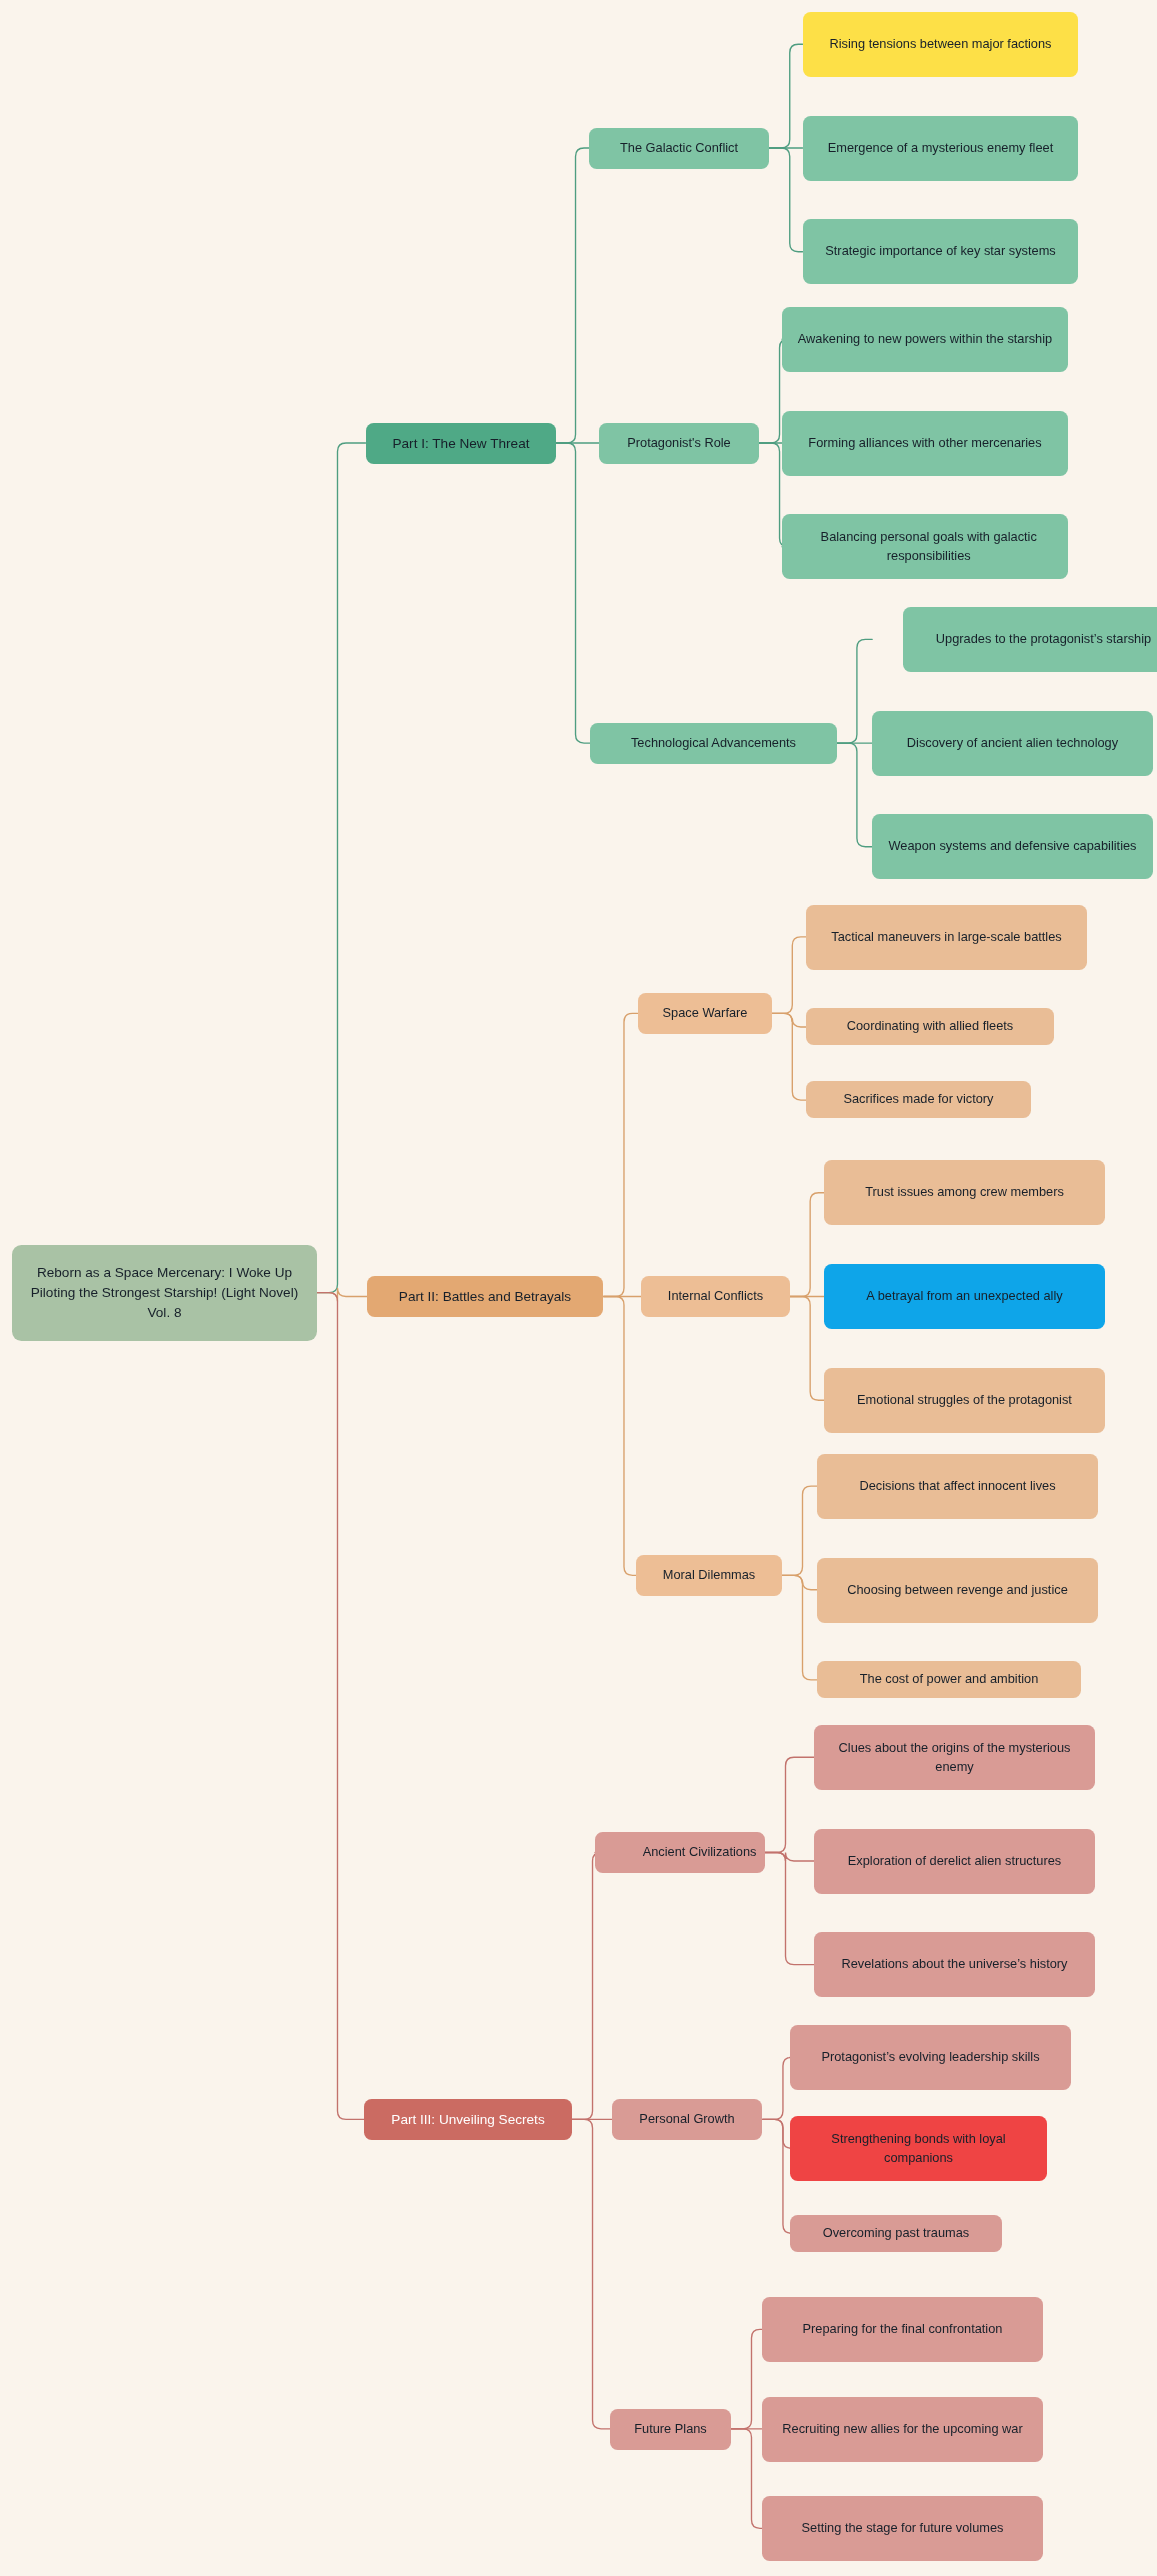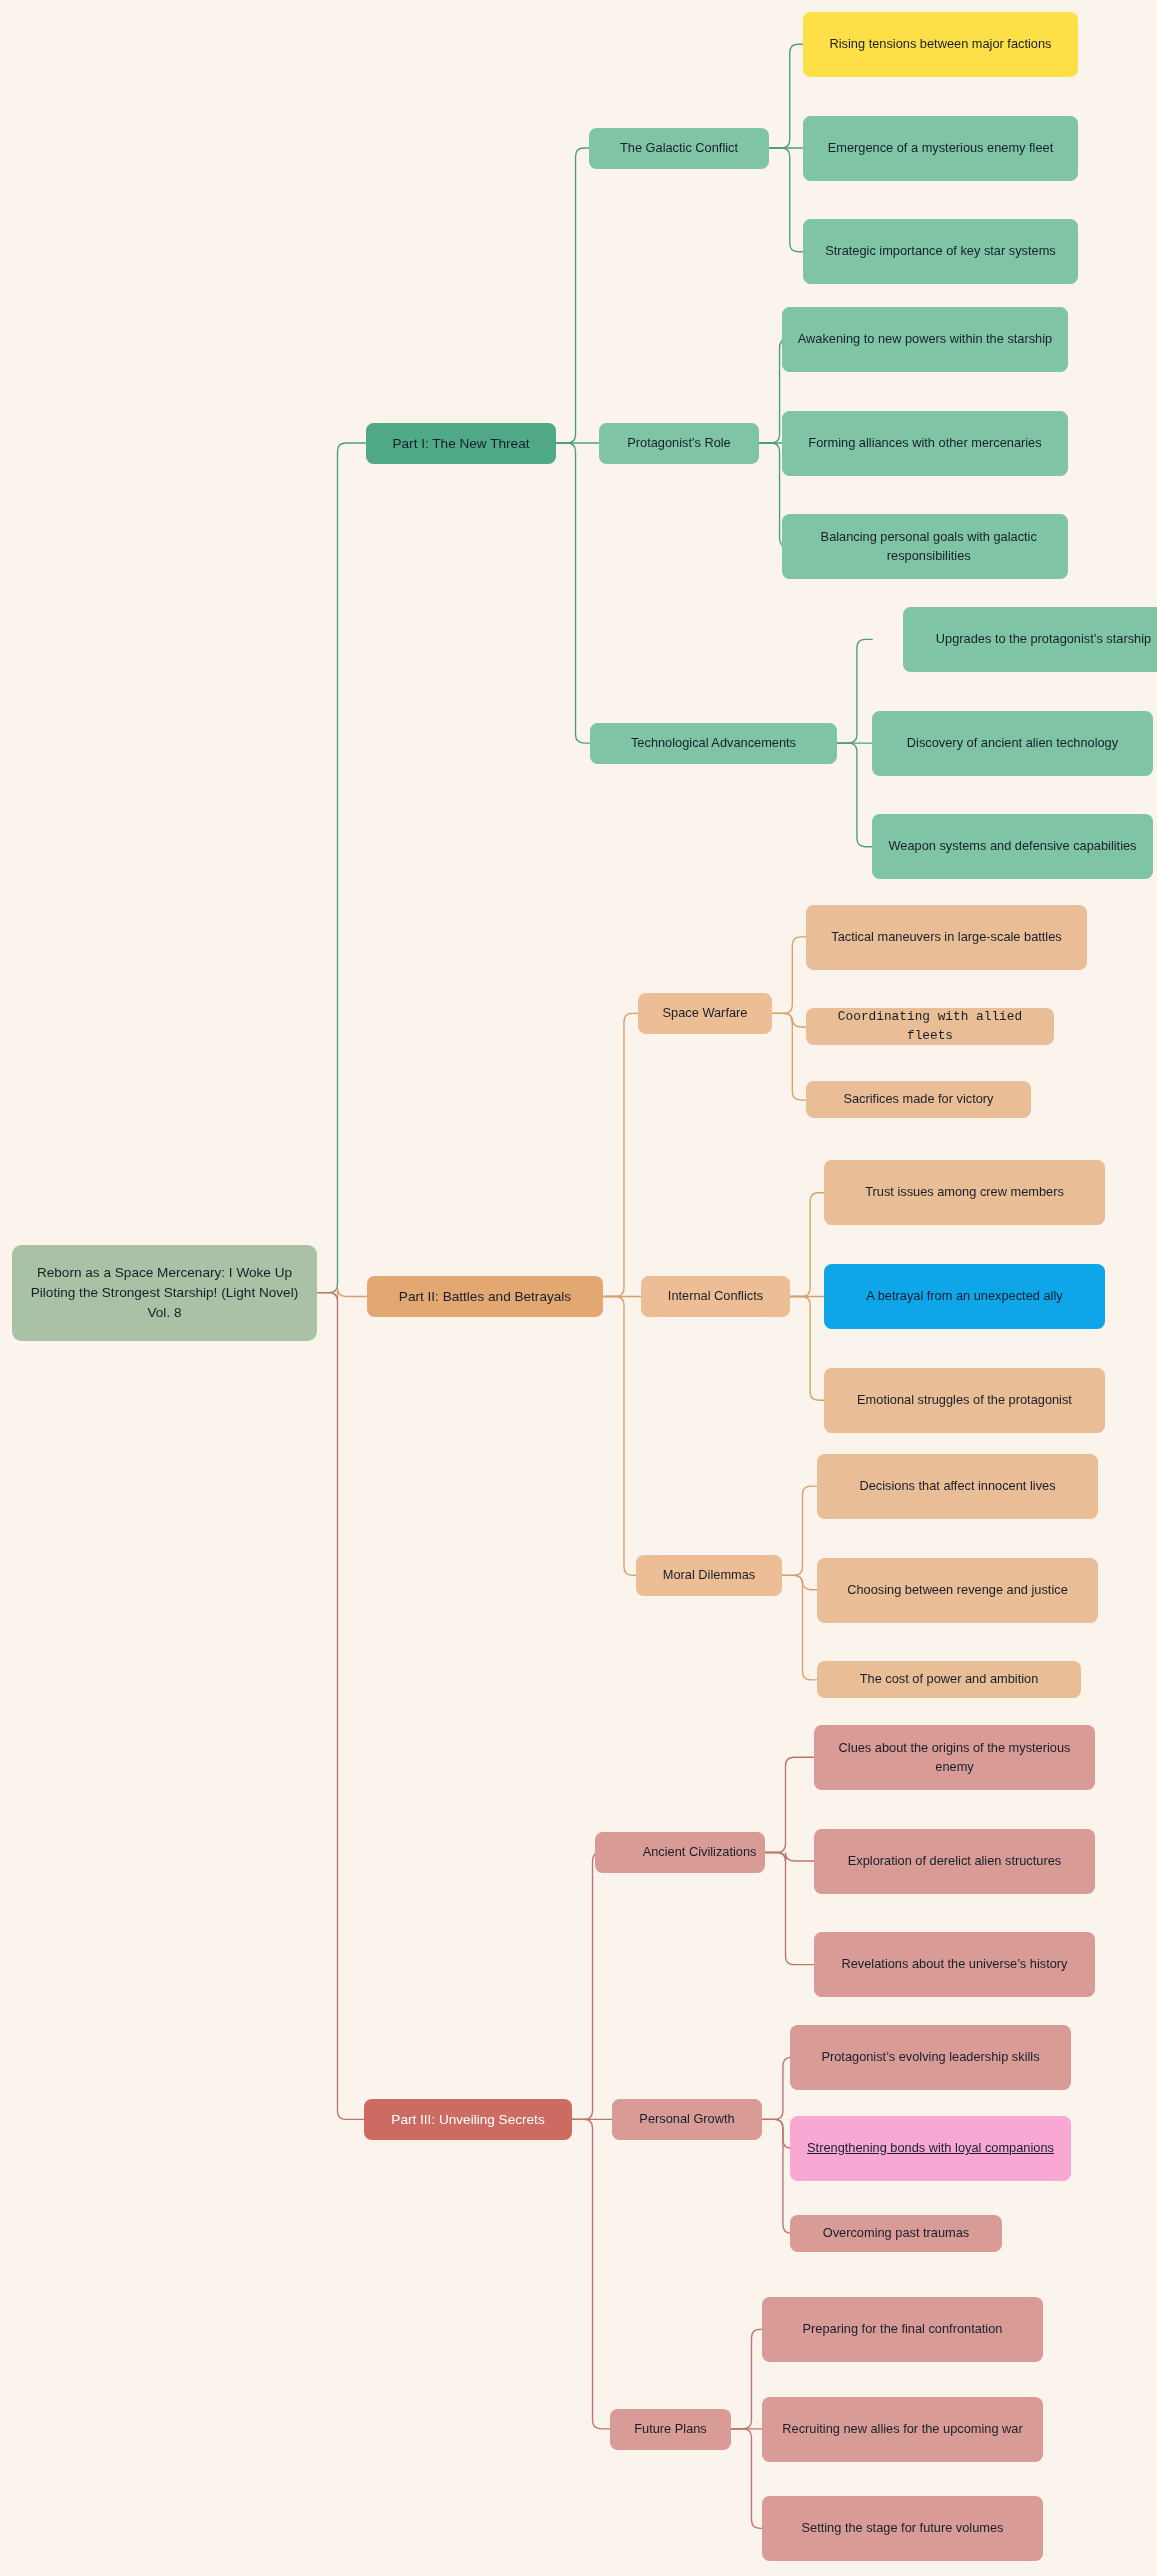--- a/index.html
+++ b/index.html
@@ -141,21 +141,21 @@
       </div>
       <div class="node lvl-part" style="left: 367px; top: 1276px; width: 236px; height: 41px; background: rgb(227, 168, 114);">
         <span style="color: rgb(23, 32, 42);">Part II: Battles and Betrayals</span>
       </div>
       <div class="node lvl-branch" style="left: 638px; top: 993px; width: 134px; height: 41px; background: rgb(237, 190, 149);">
         <span style="color: rgb(23, 32, 42);">Space Warfare</span>
       </div>
       <div class="node lvl-leaf" style="left: 806px; top: 905px; width: 281px; height: 65px; background: rgb(233, 189, 150);">
         <span style="color: rgb(23, 32, 42);">Tactical maneuvers in large-scale battles</span>
       </div>
-      <div class="node lvl-leaf" style="left: 806px; top: 1008px; width: 248px; height: 37px; background: rgb(233, 189, 150); font-family: Liberation Mono, monospace;">
+      <div class="node lvl-leaf" style="left: 806px; top: 1008px; width: 248px; height: 37px; background: rgb(233, 189, 150);">
         <span style="color: rgb(23, 32, 42);">Coordinating with allied fleets</span>
       </div>
       <div class="node lvl-leaf" style="left: 806px; top: 1081px; width: 225px; height: 37px; background: rgb(233, 189, 150);">
         <span style="color: rgb(23, 32, 42);">Sacrifices made for victory</span>
       </div>
       <div class="node lvl-branch" style="left: 641px; top: 1276px; width: 149px; height: 41px; background: rgb(237, 190, 149);">
         <span style="color: rgb(23, 32, 42);">Internal Conflicts</span>
       </div>
       <div class="node lvl-leaf" style="left: 824px; top: 1160px; width: 281px; height: 65px; background: rgb(233, 189, 150);">
         <span style="color: rgb(23, 32, 42);">Trust issues among crew members</span>
@@ -192,21 +192,21 @@
       </div>
       <div class="node lvl-leaf" style="left: 814px; top: 1932px; width: 281px; height: 65px; background: rgb(217, 155, 149);">
         <span style="color: rgb(23, 32, 42);">Revelations about the universe’s history</span>
       </div>
       <div class="node lvl-branch" style="left: 612px; top: 2099px; width: 150px; height: 41px; background: rgb(217, 155, 149);">
         <span style="color: rgb(23, 32, 42);">Personal Growth</span>
       </div>
       <div class="node lvl-leaf" style="left: 790px; top: 2025px; width: 281px; height: 65px; background: rgb(217, 155, 149);">
         <span style="color: rgb(23, 32, 42);">Protagonist’s evolving leadership skills</span>
       </div>
-      <div class="node lvl-leaf" style="left: 790px; top: 2116px; width: 281px; height: 65px; background: #f9a8d4; text-decoration: underline;">
+      <div class="node lvl-leaf" style="left: 790px; top: 2116px; width: 257px; height: 65px; background: #ef4444;">
         <span style="color: rgb(23, 32, 42);">Strengthening bonds with loyal companions</span>
       </div>
       <div class="node lvl-leaf" style="left: 790px; top: 2215px; width: 212px; height: 37px; background: rgb(217, 155, 149);">
         <span style="color: rgb(23, 32, 42);">Overcoming past traumas</span>
       </div>
       <div class="node lvl-branch" style="left: 610px; top: 2409px; width: 121px; height: 41px; background: rgb(217, 155, 149);">
         <span style="color: rgb(23, 32, 42);">Future Plans</span>
       </div>
       <div class="node lvl-leaf" style="left: 762px; top: 2297px; width: 281px; height: 65px; background: rgb(217, 155, 149);">
         <span style="color: rgb(23, 32, 42);">Preparing for the final confrontation</span>

